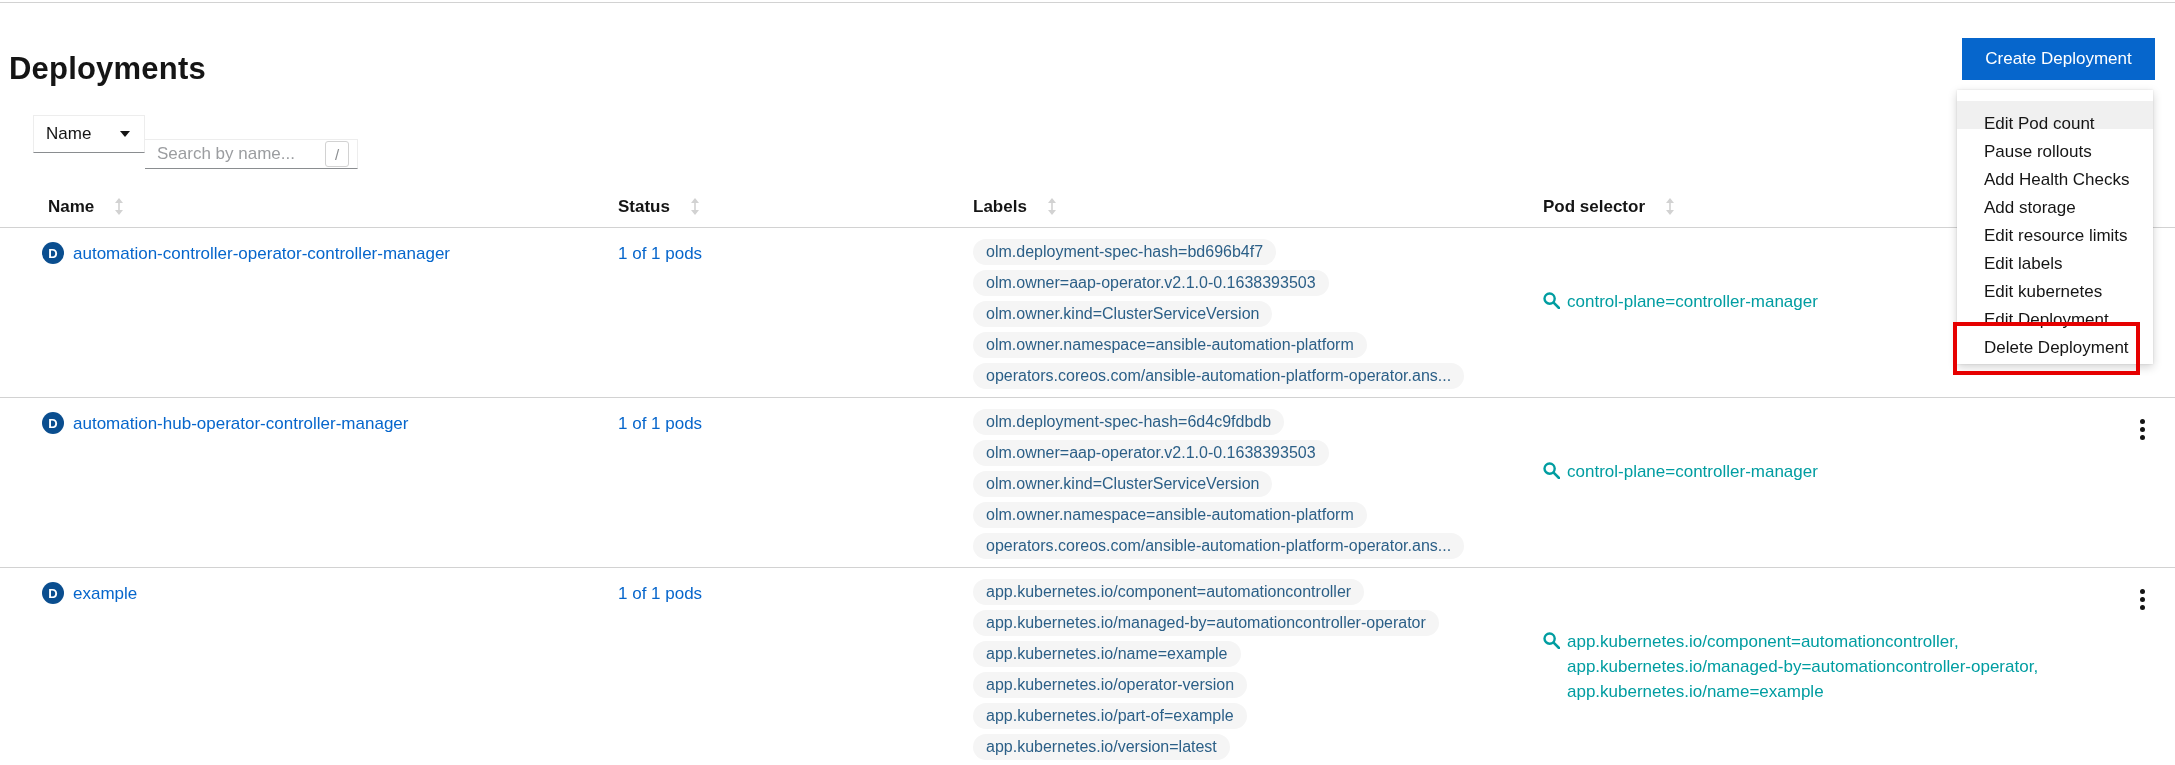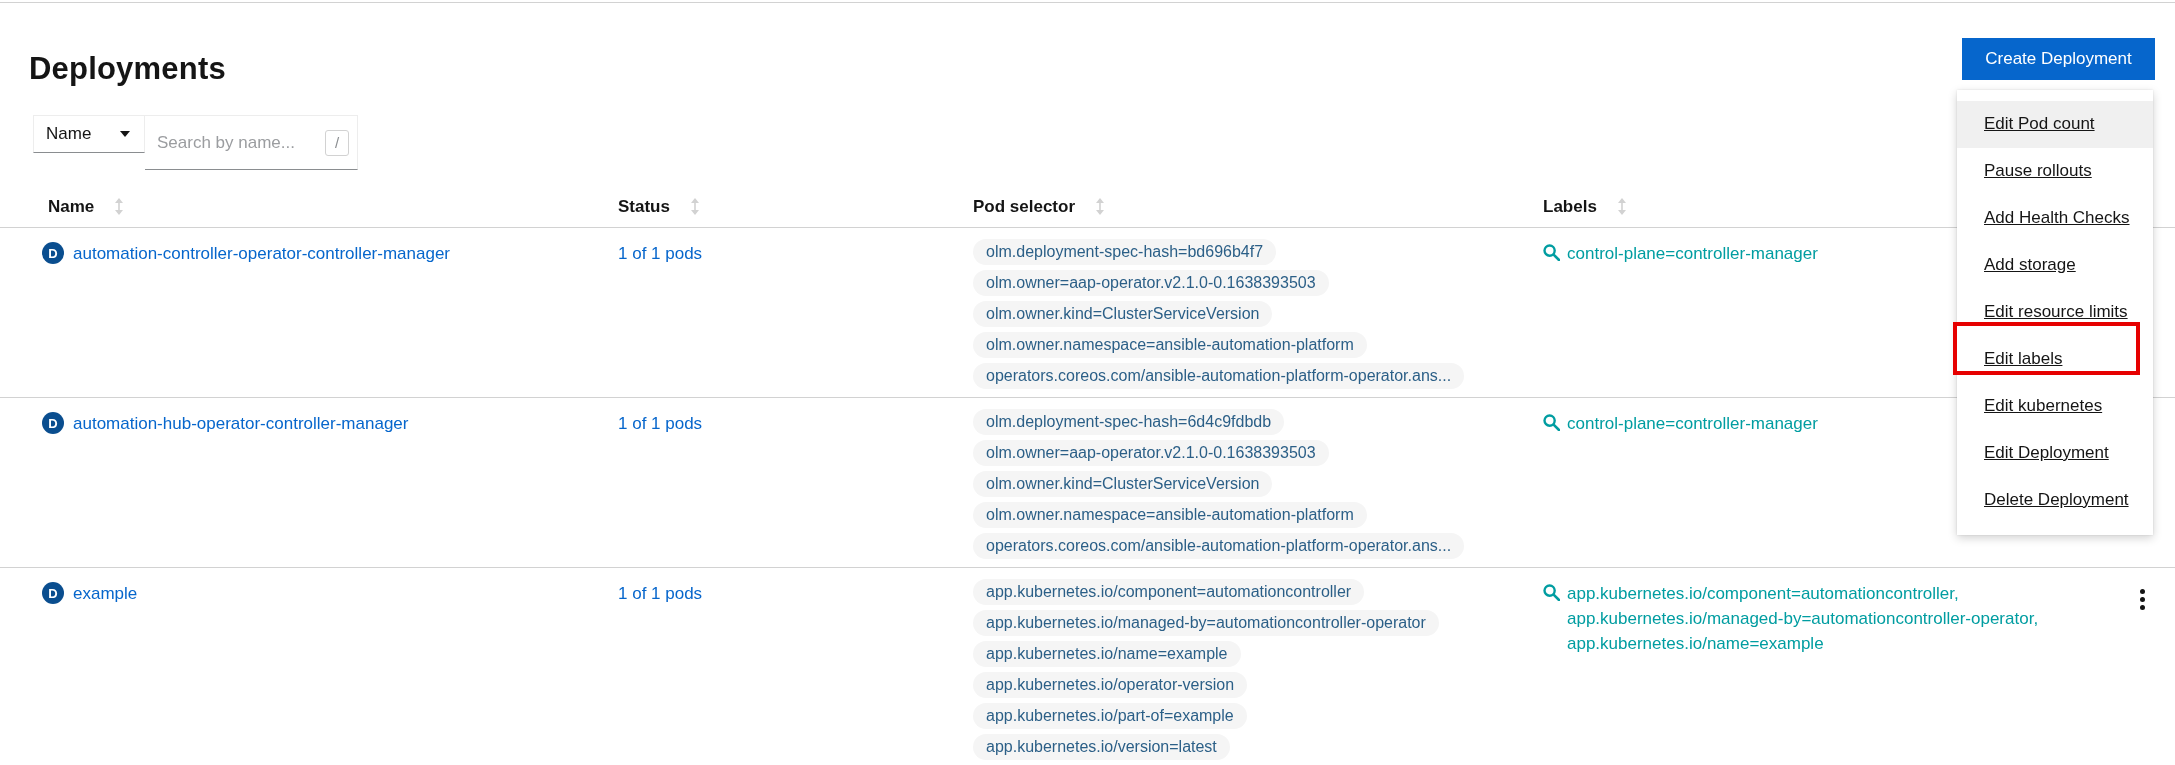--- a/index.html
+++ b/index.html
@@ -9,33 +9,33 @@
     font-family:"Liberation Sans","DejaVu Sans",sans-serif;
     color:var(--text);
   }
   :root{
     --text:#151515; --muted:#8a8d90; --link:#0666cc; --teal:#009da1;
     --pill-bg:#f5f5f5; --pill-text:#2b5f87; --badge-bg:#0a4e8f;
     --border:#d2d2d2; --soft-border:#ededed; --primary:#0666cc;
     --hover:#f0f0f0; --annot:#e60000;
   }
   .hairline-top{position:absolute;left:0;top:2px;width:2175px;height:1px;background:var(--border);}
-  .page-title{position:absolute;left:29px;top:30px;font-size:31px;font-weight:600;color:var(--text);letter-spacing:.2px;}
+  .page-title{position:absolute;left:9px;top:30px;font-size:31px;font-weight:600;color:var(--text);letter-spacing:.2px;}
 
   
   .toolbar{position:absolute;left:33px;top:115px;display:flex;}
   .filter-dd{
     width:112px;height:38px;box-sizing:border-box;display:flex;align-items:center;justify-content:space-between;
     padding:0 14px 0 12px;background:#fff;border:1px solid var(--soft-border);border-bottom-color:var(--muted);
     font-size:17px;cursor:pointer;
   }
   .caret{width:0;height:0;border-left:5px solid transparent;border-right:5px solid transparent;border-top:6px solid #151515;}
   .search-box{
-    width:213px;height:55px;box-sizing:border-box;display:flex;align-items:center;
-    border:1px solid var(--soft-border);border-left:none;border-bottom-color:var(--muted);background:#fff;
+    width:213px;height:30px;box-sizing:border-box;display:flex;align-items:center;
+    border:1px solid var(--soft-border);border-left:none;border-bottom-color:var(--muted);background:#fff;margin-top:24px;
   }
   .search-input{
     flex:1;border:none;outline:none;font-size:17px;padding:0 6px 0 12px;color:var(--text);
     font-family:inherit;background:transparent;min-width:0;
   }
   .search-input::placeholder{color:#9b9da0;}
   .kbd-slash{
     width:22px;height:24px;margin-right:8px;border:1px solid var(--border);border-radius:3px;
     display:flex;align-items:center;justify-content:center;font-size:15px;color:var(--muted);flex:0 0 auto;
   }
@@ -53,42 +53,42 @@
     width:22px;height:22px;border-radius:50%;background:var(--badge-bg);color:#fff;
     font-size:13px;font-weight:700;display:flex;align-items:center;justify-content:center;flex:0 0 auto;margin-top:1px;
   }
   a.link{color:var(--link);text-decoration:none;font-size:17px;line-height:25px;cursor:pointer;}
   .cell-status{font-size:17px;line-height:25px;}
   .cell-labels{display:flex;flex-direction:column;align-items:flex-start;gap:5px;margin-top:-2px;}
   .pill{
     background:var(--pill-bg);color:var(--pill-text);font-size:16px;line-height:22px;
     padding:2px 13px;border-radius:14px;white-space:nowrap;cursor:pointer;
   }
-  .cell-podsel{display:flex;align-items:flex-start;gap:7px;}
+  .cell-podsel{display:flex;align-items:flex-start;gap:7px;margin-top:48px;}
   .cell-podsel .mag{margin-top:3px;flex:0 0 auto;}
   .podsel-lines{color:var(--teal);font-size:17px;line-height:25px;cursor:pointer;max-width:530px;}
   .cell-kebab{display:flex;justify-content:center;padding-top:2px;}
   .kebab{display:flex;flex-direction:column;gap:3px;padding:6px;cursor:pointer;}
   .kebab i{width:5px;height:5px;border-radius:50%;background:#151515;display:block;}
 
   
   .create-btn{
     position:absolute;left:1962px;top:38px;width:193px;height:42px;box-sizing:border-box;
     background:var(--primary);color:#fff;border:none;border-radius:0;font-size:17px;
     font-family:inherit;cursor:pointer;z-index:30;
   }
 
   
   .menu{
     position:absolute;left:1957px;top:90px;min-width:196px;box-sizing:border-box;z-index:20;
     background:#fff;padding:11px 0;box-shadow:0 3px 9px rgba(3,3,3,.18),0 0 2px rgba(3,3,3,.1);
   }
   .menu-item{
-    height:47px;line-height:45px;padding:0 16px 0 27px;font-size:17px;color:var(--text);
-    white-space:nowrap;cursor:pointer;text-decoration:underline;
+    height:28px;line-height:45px;padding:0 16px 0 27px;font-size:17px;color:var(--text);
+    white-space:nowrap;cursor:pointer;
   }
   .menu-item.hover{background:var(--hover);}
   .annot-box{
     position:absolute;left:-4px;top:232px;width:187px;height:53px;box-sizing:border-box;
     border:4px solid var(--annot);pointer-events:none;z-index:25;
   }
 </style>
 </head>
 <body>
 
@@ -117,27 +117,27 @@
         <path d="M5 0 L9 5 H1 Z M5 17 L1 12 H9 Z M4.2 4 h1.6 v9 h-1.6 Z" fill="#d2d2d2"></path>
       </svg>
     </div>
     <div class="th">
       <span>Status</span>
       <svg class="sort-icon" width="10" height="17" viewBox="0 0 10 17">
         <path d="M5 0 L9 5 H1 Z M5 17 L1 12 H9 Z M4.2 4 h1.6 v9 h-1.6 Z" fill="#d2d2d2"></path>
       </svg>
     </div>
     <div class="th">
+      <span>Labels</span>
+      <svg class="sort-icon" width="10" height="17" viewBox="0 0 10 17">
+        <path d="M5 0 L9 5 H1 Z M5 17 L1 12 H9 Z M4.2 4 h1.6 v9 h-1.6 Z" fill="#d2d2d2"></path>
+      </svg>
+    </div>
+    <div class="th">
       <span>Pod selector</span>
-      <svg class="sort-icon" width="10" height="17" viewBox="0 0 10 17">
-        <path d="M5 0 L9 5 H1 Z M5 17 L1 12 H9 Z M4.2 4 h1.6 v9 h-1.6 Z" fill="#d2d2d2"></path>
-      </svg>
-    </div>
-    <div class="th">
-      <span>Labels</span>
       <svg class="sort-icon" width="10" height="17" viewBox="0 0 10 17">
         <path d="M5 0 L9 5 H1 Z M5 17 L1 12 H9 Z M4.2 4 h1.6 v9 h-1.6 Z" fill="#d2d2d2"></path>
       </svg>
     </div>
     <div class="th"></div>
   </div>
   <div id="tbody">
       <div class="tr row" style="min-height: 170px;">
     <div class="cell-name">
       <span class="badge">D</span>

